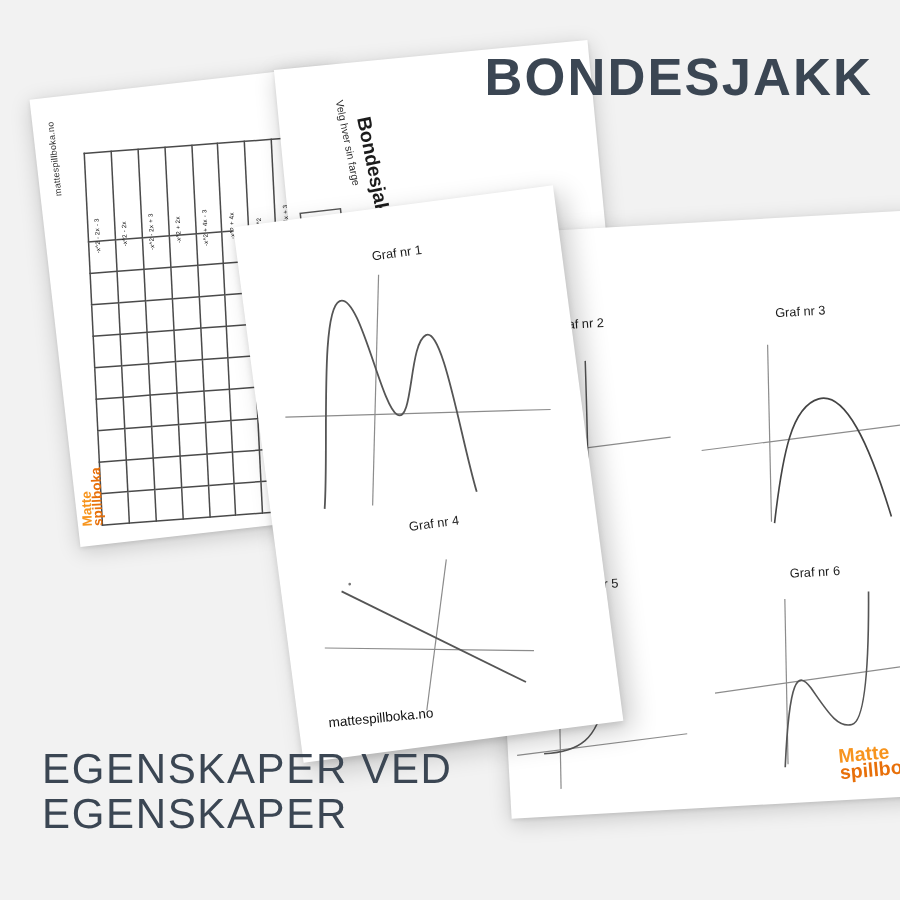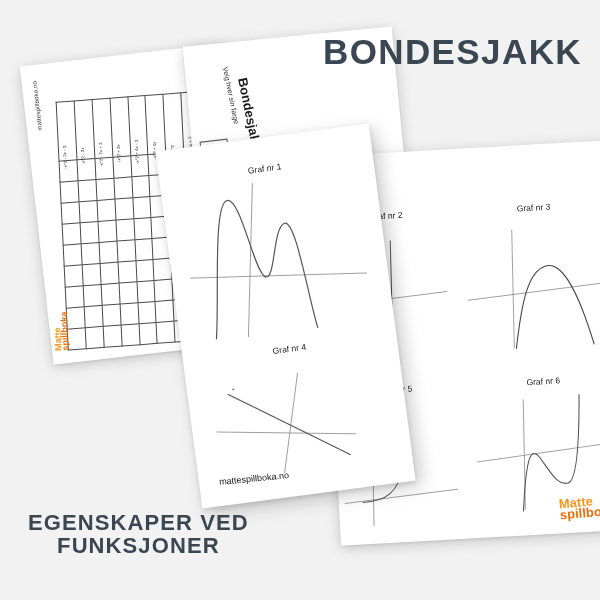--- a/index.html
+++ b/index.html
@@ -142,25 +142,24 @@
     font-weight:bold;
     letter-spacing:1.4px;
     line-height:1.02;
     font-size:35px;
   }
   .headline .l2{letter-spacing:1.8px;}
 
   .footline{
     position:absolute;left:28px;bottom:42px;
     color:#3b4653;
-    font-weight:bold;
+    font-weight:normal;
     letter-spacing:1.1px;
     line-height:1.08;
-    font-size:22px;
-    text-align:center;
+    font-size:28px;
   }
 </style>
 </head>
 <body>
 
 <div class="stage">
 
   <div class="sheet" id="sheet-grid">
     <div class="inner">
 
@@ -387,16 +386,16 @@
       <div class="page-url" style="left:20px;bottom:18px;transform:rotate(2deg);">mattespillboka.no</div>
     </div>
   </div>
 
   <div class="headline">
     <div class="l1">BONDESJAKK</div>
   </div>
 
   <div class="footline">
     <div class="l1">EGENSKAPER VED</div>
-    <div class="l2">FUNKSJONER</div>
+    <div class="l2">EGENSKAPER</div>
   </div>
 
 </div>
 
 </body></html>

